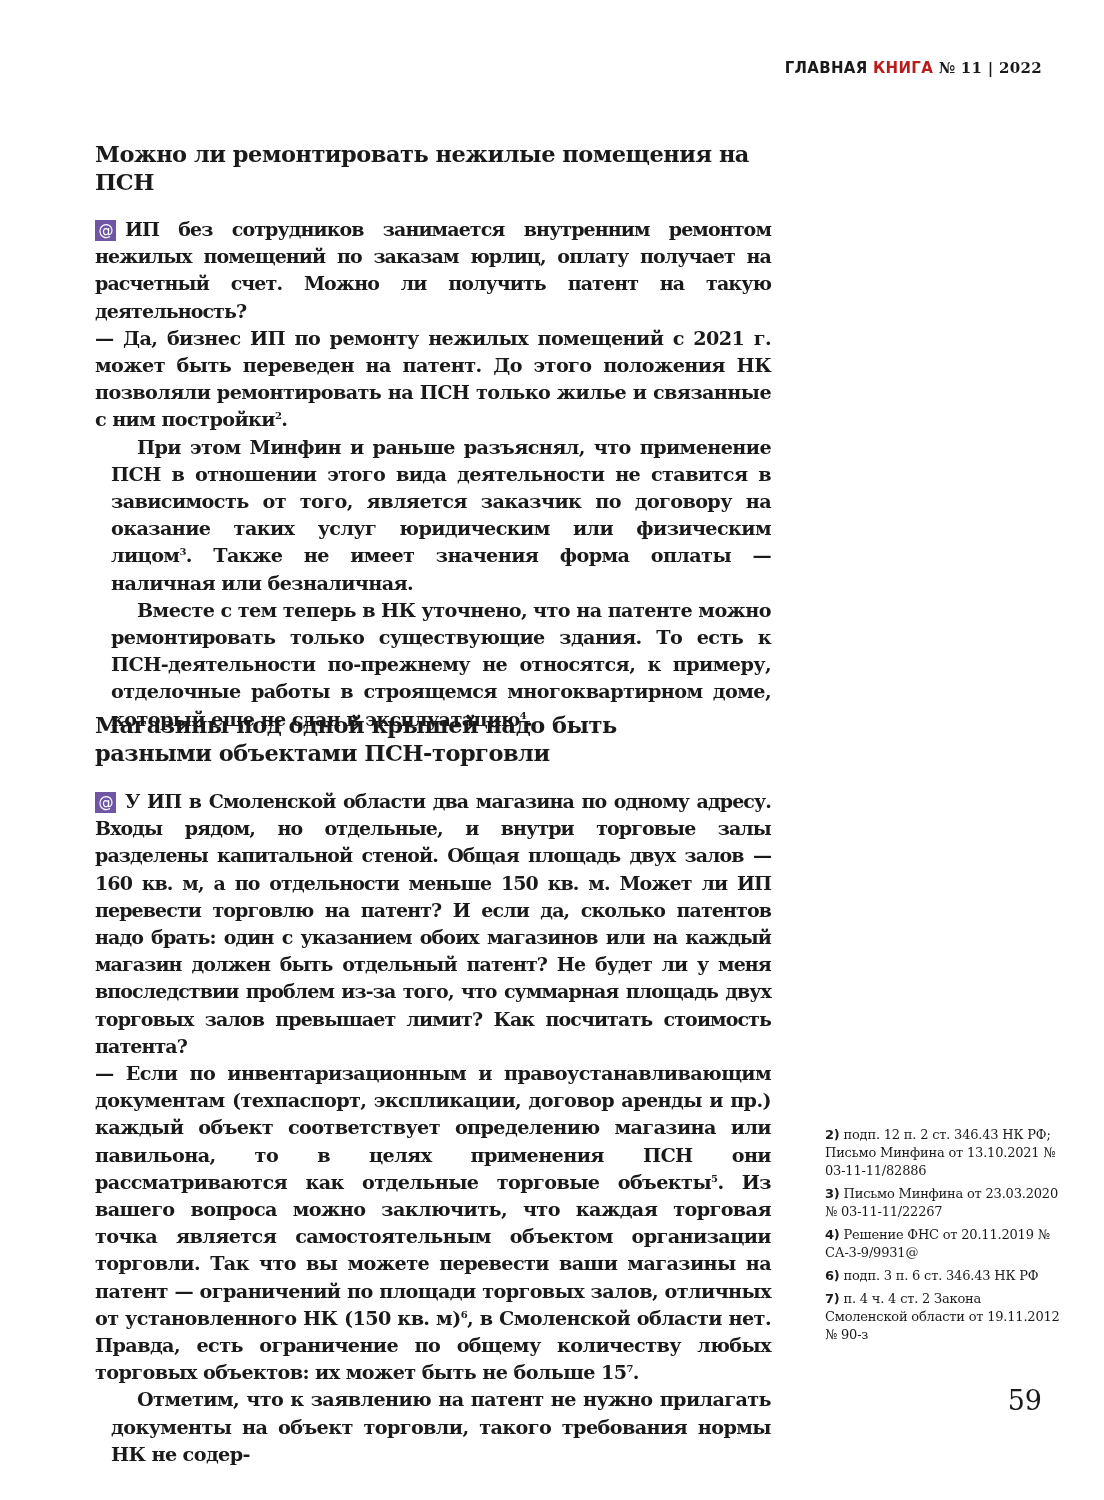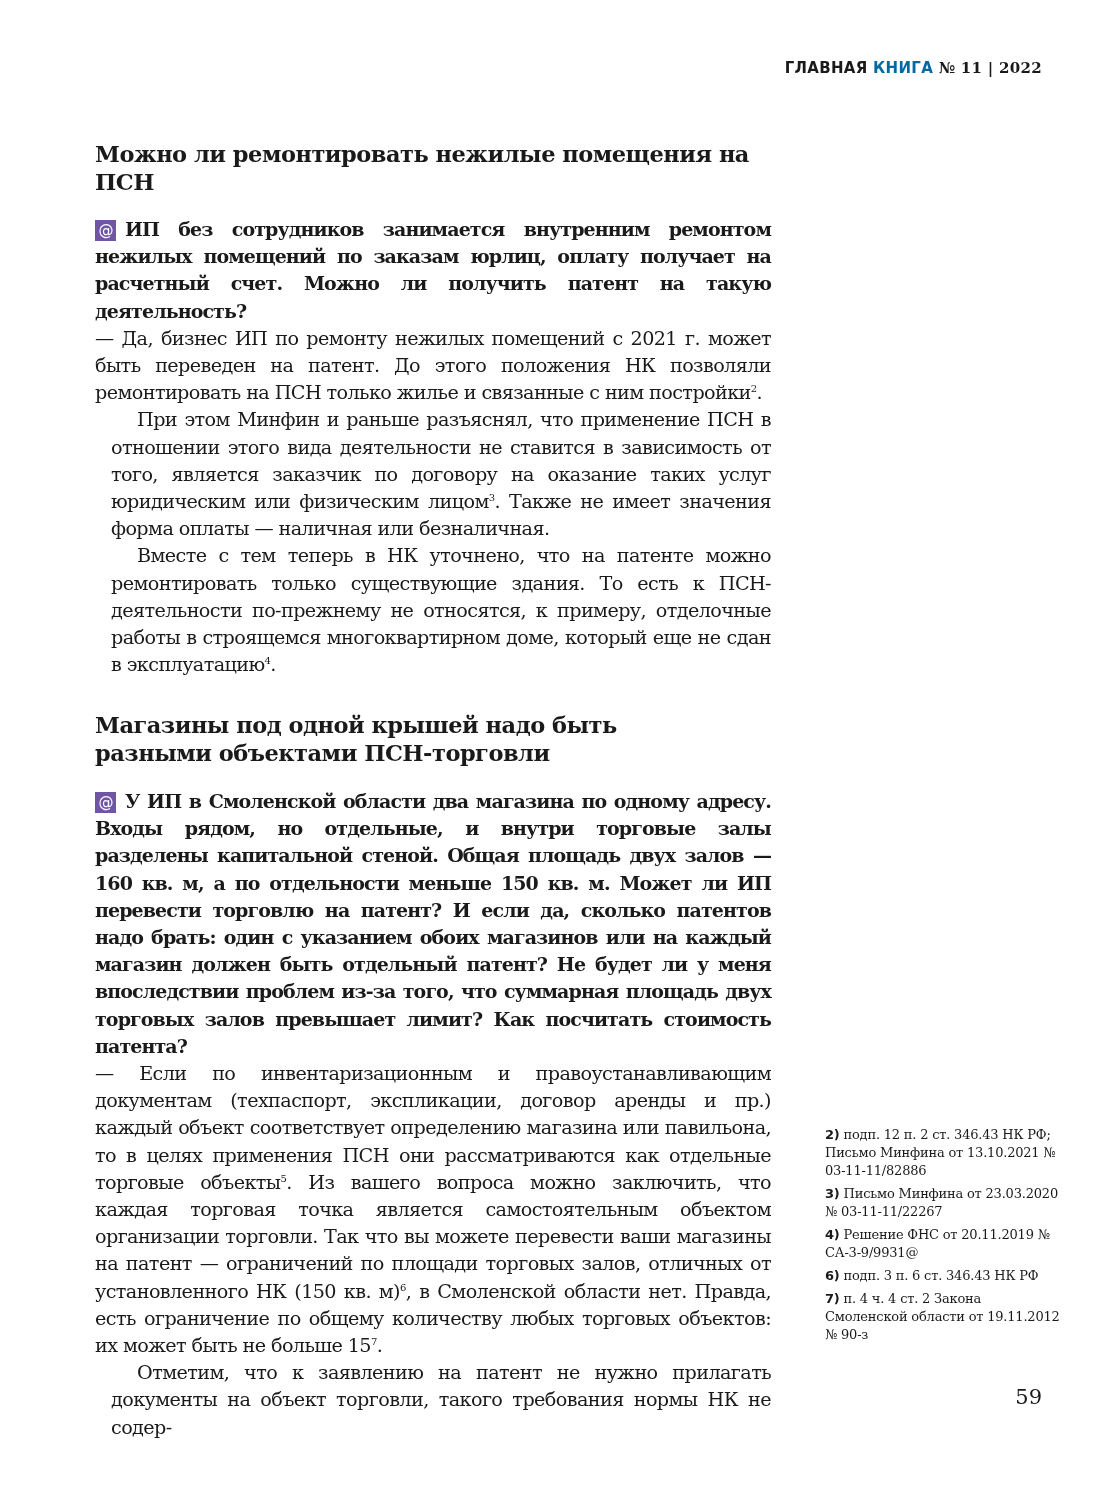--- a/index.html
+++ b/index.html
@@ -1,36 +1,36 @@
 <!DOCTYPE html>
 <html><head>
 <meta charset="utf-8">
 <style>
   html, body { margin:0; padding:0; background:#ffffff; }
   body { width:1104px; height:1500px; position:relative; overflow:hidden;
          font-family:"DejaVu Serif", serif; color:#1a1a1a; }
   .masthead { position:absolute; right:62px; top:59px; font-family:"DejaVu Sans", sans-serif;
               font-weight:bold; font-size:15px; letter-spacing:0.3px; }
-  .masthead .brand2 { color:#0369a1; }
+  .masthead .brand2 { color:#b91c1c; }
   .masthead .issue { font-family:"DejaVu Serif", serif; font-weight:bold;margin-top:16px; }
   .col { position:absolute; left:95px; width:676px; }
   h2 { font-family:"DejaVu Serif", serif; font-weight:bold; font-size:22.5px; line-height:28px;
        margin:0; letter-spacing:-0.5px; }
-  .para { font-size:19.2px; line-height:27.2px; margin:0; text-align:justify; letter-spacing:-0.6px; }
+  .para { font-size:19.2px; line-height:27.2px; margin:0; text-align:justify; letter-spacing:-0.6px;font-weight:bold; }
   .q { font-weight:bold; letter-spacing:-0.9px; font-size:19px; }
   .indent { text-indent:26px;margin-left:16px; }
   .at { display:inline-block; width:21px; height:21px; background:#6f55a3; color:#fff;
         font-family:"DejaVu Sans", sans-serif; font-size:15px; line-height:20px; text-align:center;
         font-weight:normal; margin-right:9px; vertical-align:1px; text-indent:0; }
   sup { font-size:10px; line-height:0; vertical-align:7px; }
   .notes { position:absolute; left:825px; top:1126px; width:240px; font-size:13px; line-height:18px;
            letter-spacing:-0.2px; }
   .note { margin:0 0 5px 0; }
   .note b { font-family:"DejaVu Sans", sans-serif; font-weight:bold; }
-  .pagenum { position:absolute; right:62px; top:1385px; font-size:21px; }
+  .pagenum { position:absolute; right:62px; top:1385px; font-size:27px; }
 </style>
 </head>
 <body>
 
 <div class="masthead">
   <span>ГЛАВНАЯ</span>
   <span class="brand2">КНИГА</span>
   <span class="issue">№ 11 | 2022</span>
 </div>
 

